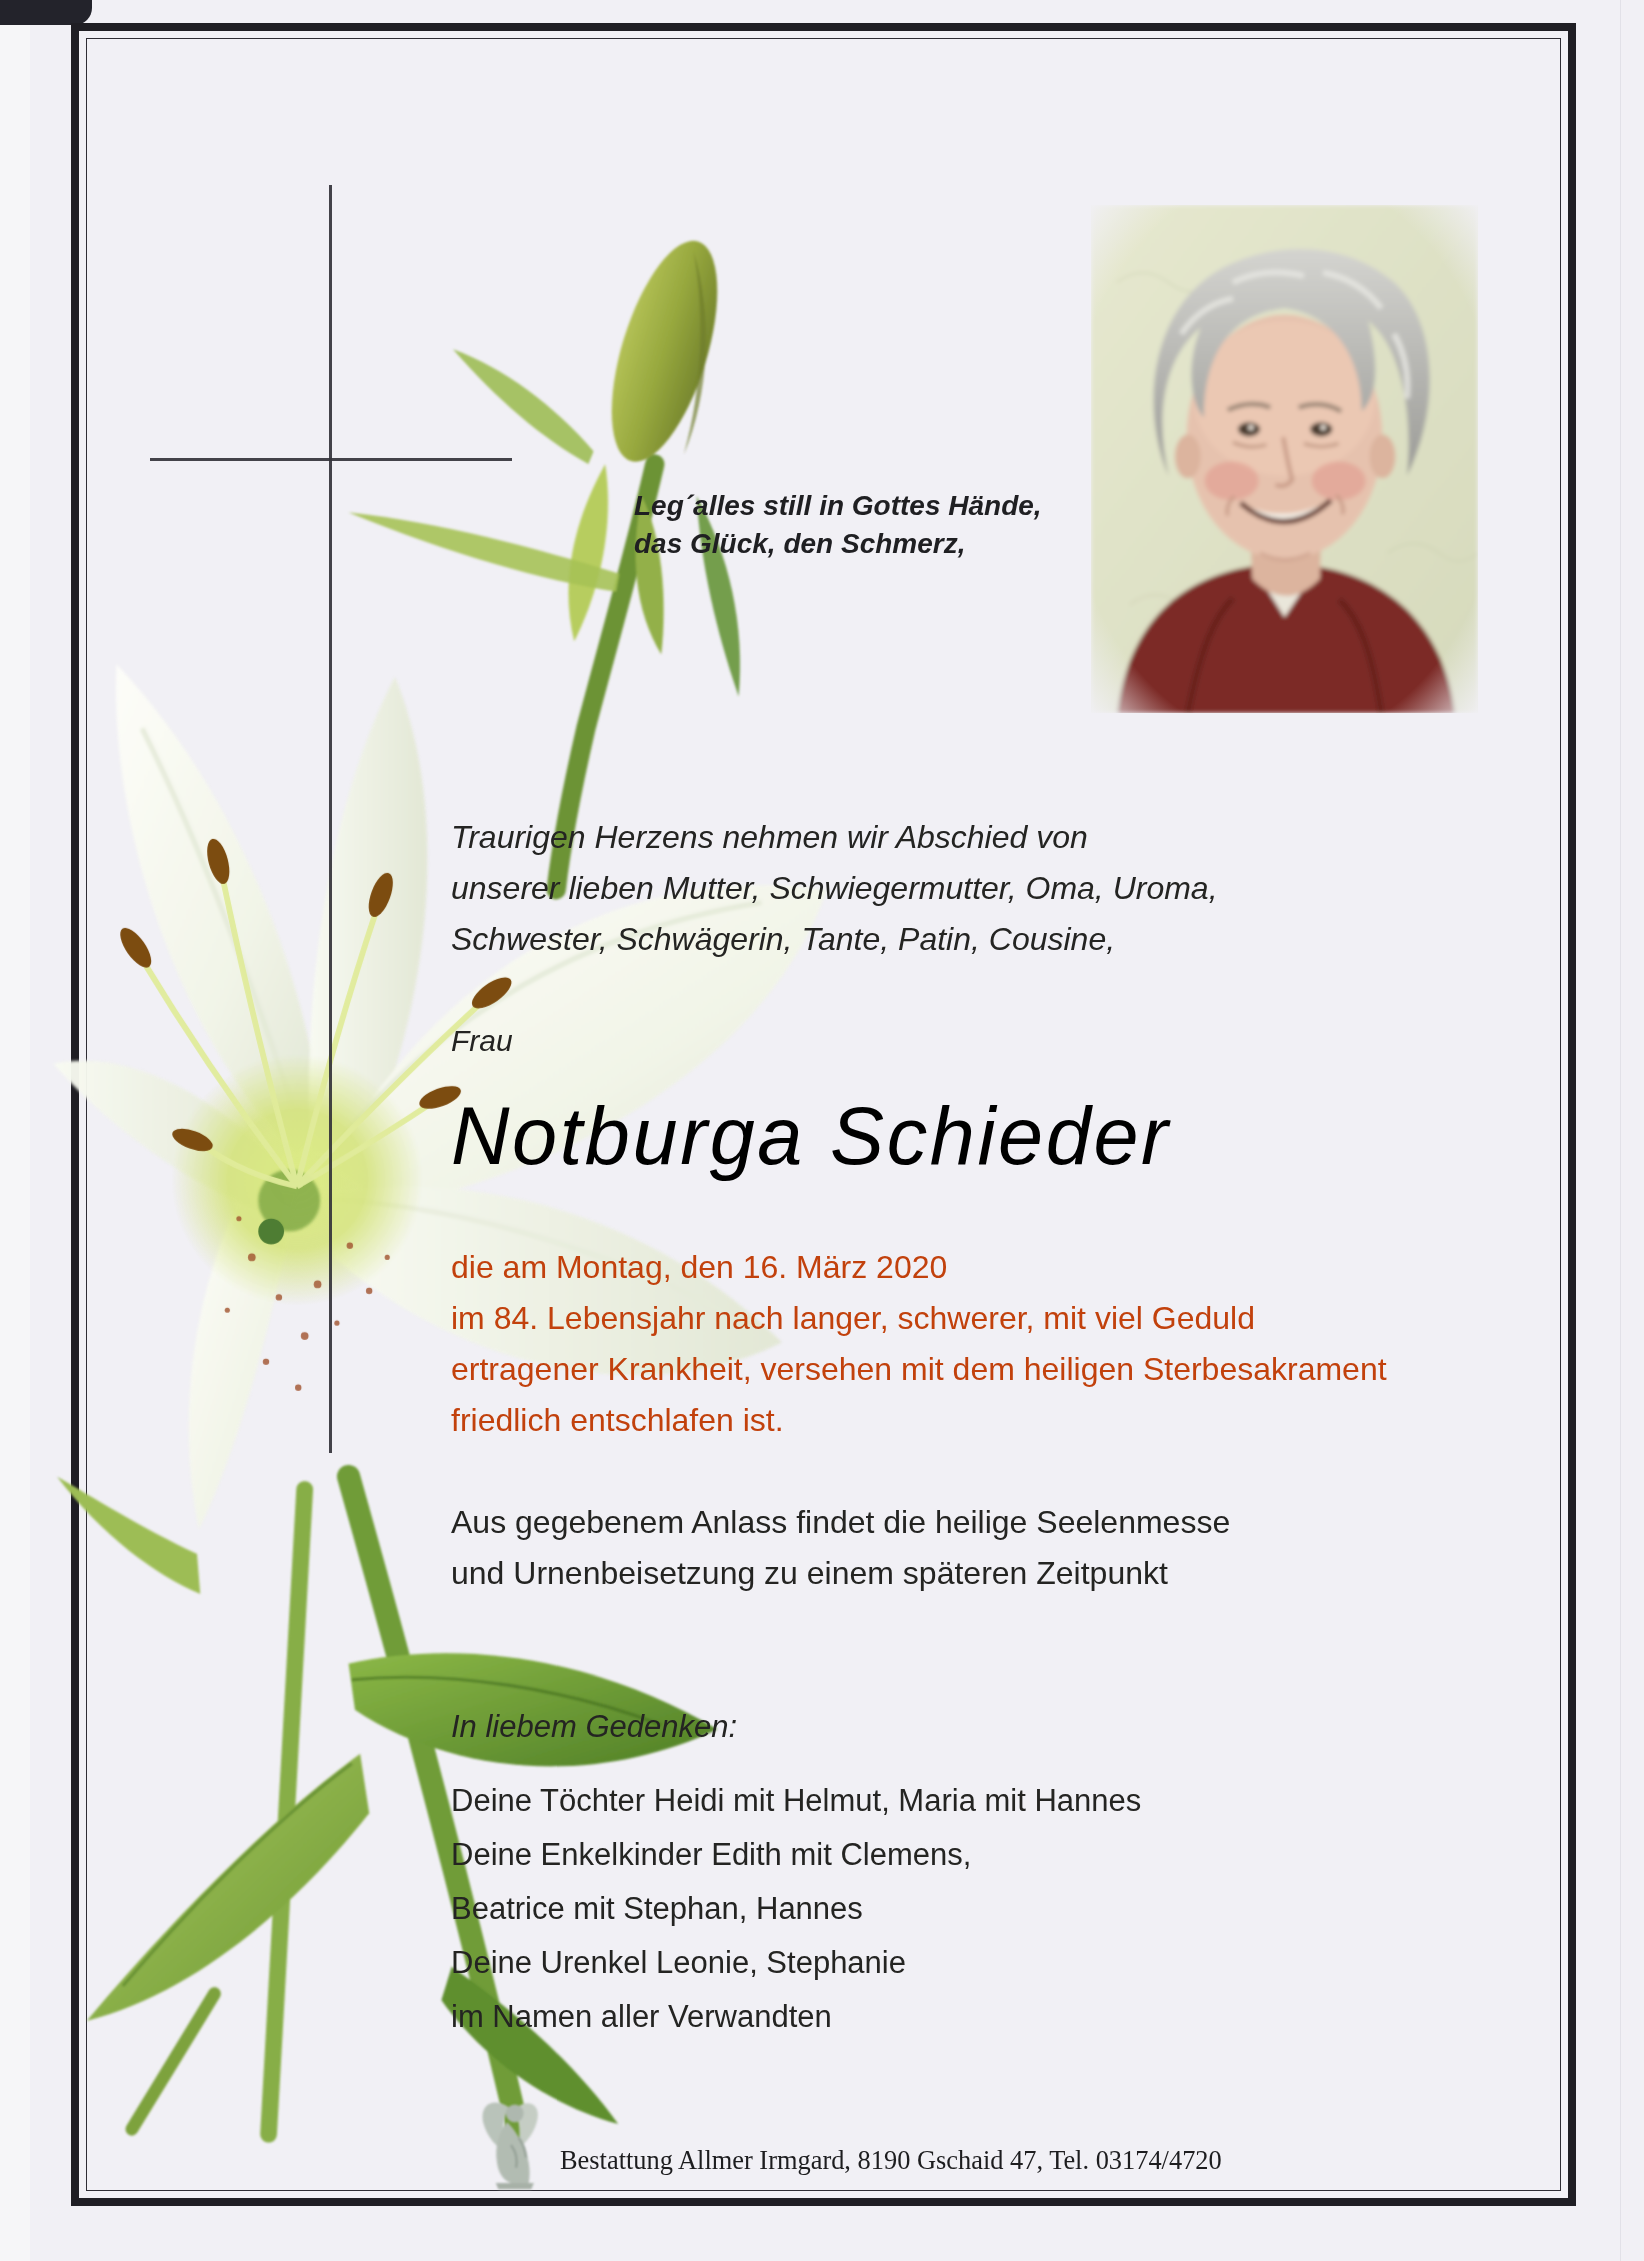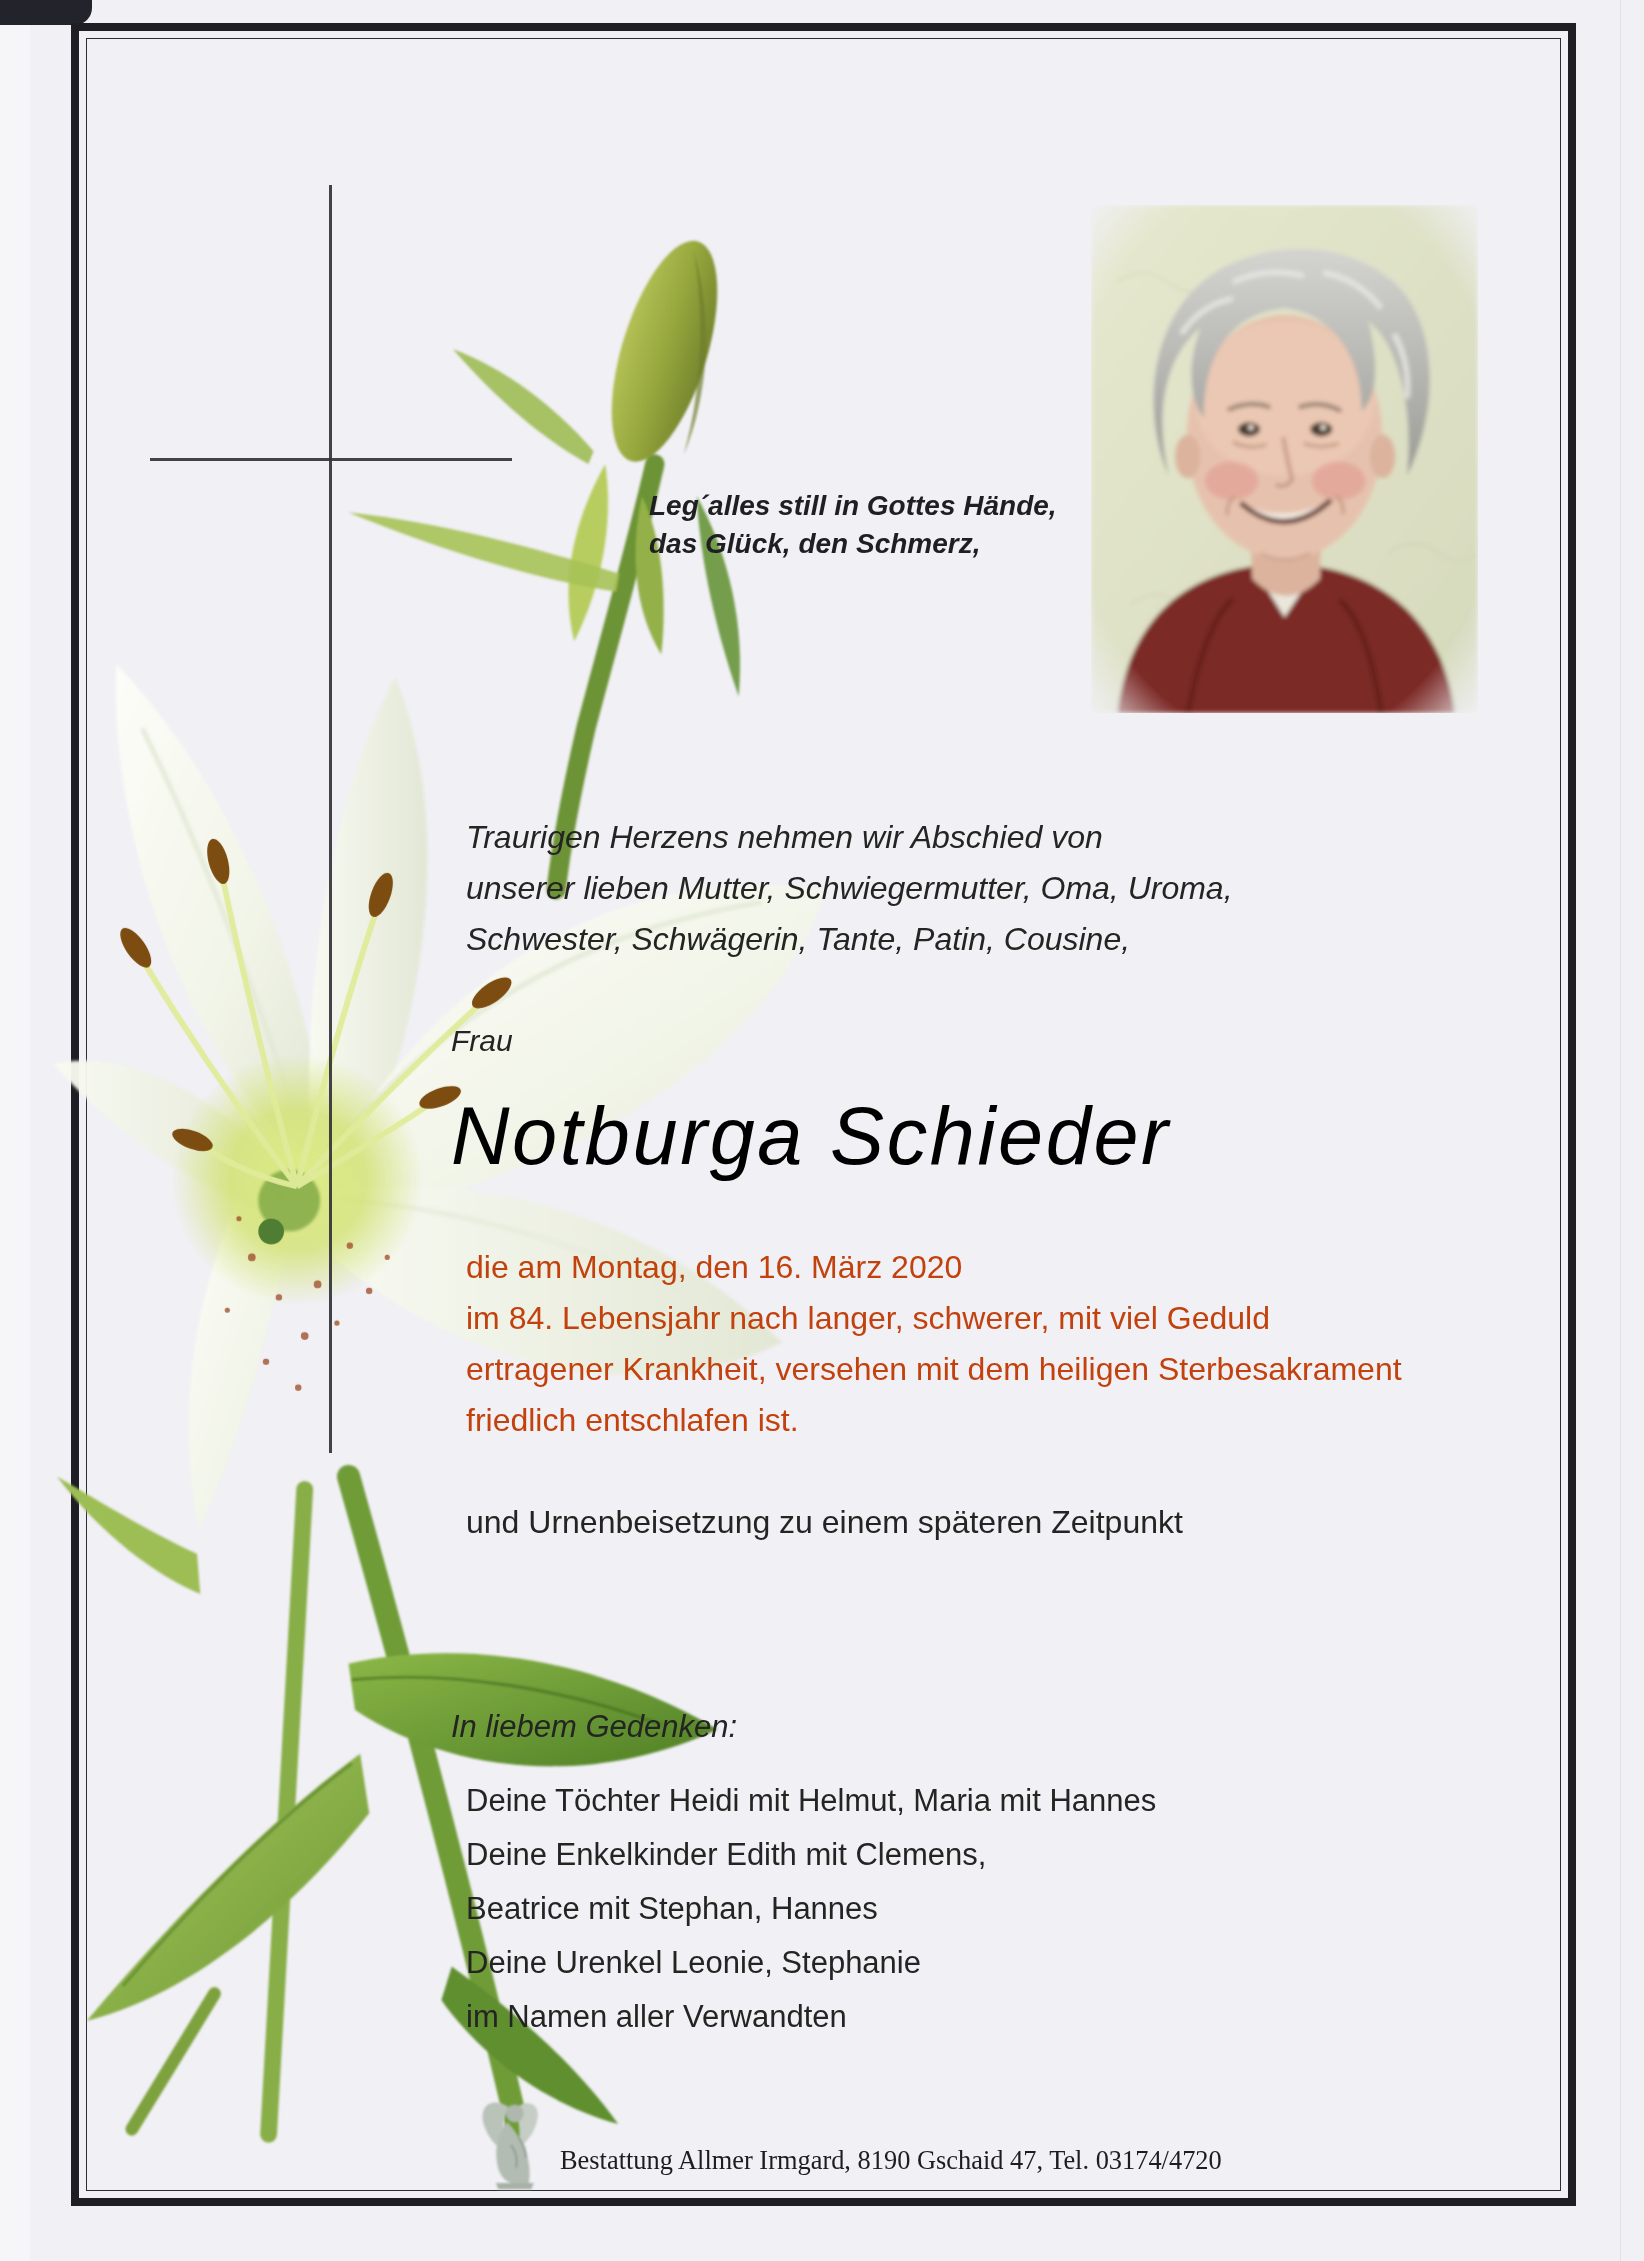--- a/index.html
+++ b/index.html
@@ -47,21 +47,21 @@
   .passing{top:1242px;font-size:32px;line-height:51px;color:#c2410c;}
   .service{top:1497px;font-size:32px;line-height:51px;color:#242422;}
   .remembrance{top:1709px;font-size:31px;line-height:36px;font-style:italic;color:#242422;}
   .mourners{top:1774px;font-size:31px;line-height:54px;color:#242422;}
   .footer-line{
     position:absolute;left:560px;top:2145px;
     font-family:"Liberation Serif", serif;
     font-size:26.4px;line-height:31px;color:#1d1d1f;white-space:nowrap;
   }
   .angel{position:absolute;left:473px;top:2094px;width:76px;height:97px;}
-  .line{display:block;padding-left:15px;}
+  .line{display:block;}
 </style>
 </head>
 <body>
 
 <div class="page">
 
   <div class="scan-edge-left"></div>
   <div class="scan-edge-right"></div>
   <div class="scan-corner"></div>
 
@@ -262,20 +262,21 @@
   <div class="center-col deceased-name">Notburga Schieder</div>
 
   <div class="center-col passing">
     <span class="line">die am Montag, den 16. März 2020</span>
     <span class="line">im 84. Lebensjahr nach langer, schwerer, mit viel Geduld</span>
     <span class="line">ertragener Krankheit, versehen mit dem heiligen Sterbesakrament</span>
     <span class="line">friedlich entschlafen ist.</span>
   </div>
 
   <div class="center-col service">
+    <span class="line">Aus gegebenem Anlass findet die heilige Seelenmesse</span>
     <span class="line">und Urnenbeisetzung zu einem späteren Zeitpunkt</span>
   </div>
 
   <div class="center-col remembrance">In liebem Gedenken:</div>
 
   <div class="center-col mourners">
     <span class="line">Deine Töchter Heidi mit Helmut, Maria mit Hannes</span>
     <span class="line">Deine Enkelkinder Edith mit Clemens,</span>
     <span class="line">Beatrice mit Stephan, Hannes</span>
     <span class="line">Deine Urenkel Leonie, Stephanie</span>

